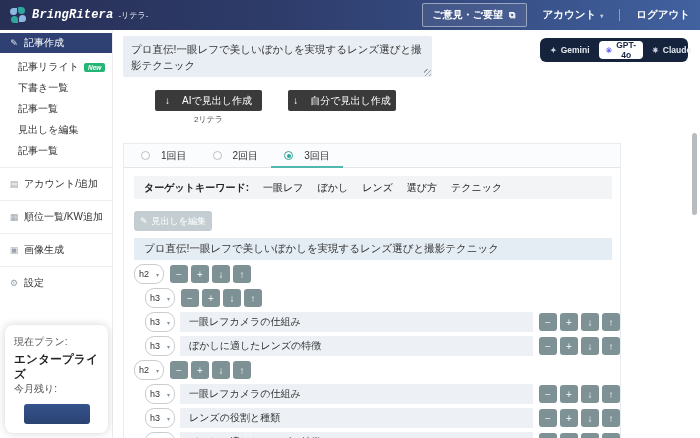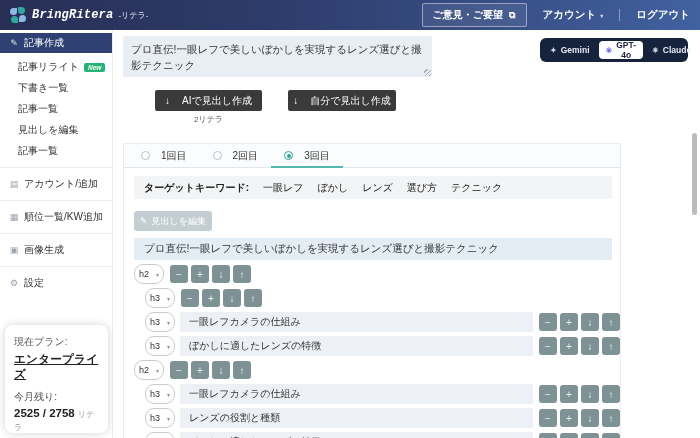--- a/index.html
+++ b/index.html
@@ -41,21 +41,21 @@
   .side-item.sub { padding-left:18px; }
   .side-icon { width:12px; margin-right:4px; font-size:9px; color:#9aa3ad; text-align:center; flex:none; }
   .side-item.active .side-icon { color:#dfe6f2; }
   .side-divider { border-top:1px solid #eceeef; margin:6px 0; }
   .new-badge { background:var(--badge_green,#23b573); color:#fff; font-size:6.5px;
     font-style:italic; font-weight:bold; padding:1px 4px; border-radius:2px; margin-left:5px; }
 
   .plan-card { position:absolute; left:5px; top:295px; width:103px; height:108px;
     background:#fff; border-radius:8px; box-shadow:0 0 8px rgba(0,0,0,.18); padding:10px 9px; }
   .plan-label { font-size:10px; color:#555; margin-bottom:3px; }
-  .plan-name { font-size:11.5px; font-weight:bold; color:#222; margin-bottom:8px; letter-spacing:.3px;text-decoration:underline; }
+  .plan-name { font-size:11.5px; font-weight:bold; color:#222; letter-spacing:.3px; }
   .plan-value { font-size:11.5px; font-weight:bold; color:#222; }
   .plan-unit { font-size:8px; color:#999; font-weight:normal; margin-left:3px; }
   .plan-btn { margin:8px auto 0; width:66px; height:20px;
     background:linear-gradient(180deg,#35538c,#2a4372); color:#fff; font-size:9.5px;
     border:none; border-radius:3px; display:flex; align-items:center; justify-content:center;
     gap:4px; cursor:pointer; }
 
   
   main { position:absolute; left:113px; top:30px; width:587px; height:408px; background:#fff; }
   .title-textarea { position:absolute; left:10px; top:6px; width:309px; height:41px;
@@ -196,23 +196,20 @@
       <div class="side-item">
         <span class="side-icon">⚙</span>
         <span>設定</span>
       </div>
     </nav>
 
     <div class="plan-card">
       <div class="plan-label">現在プラン:</div>
       <div class="plan-name">エンタープライズ</div>
       <div class="plan-label">今月残り:</div>
-      <div class="plan-value">
-        <span>2525 / 2758</span><span class="plan-unit">リテラ</span>
-      </div>
       <button class="plan-btn">
         
         
       </button>
     </div>
   </aside>
 
   <main>
     <textarea class="title-textarea" style="">プロ直伝!一眼レフで美しいぼかしを実現するレンズ選びと撮影テクニック</textarea>
     <div class="resize-corner"></div>

